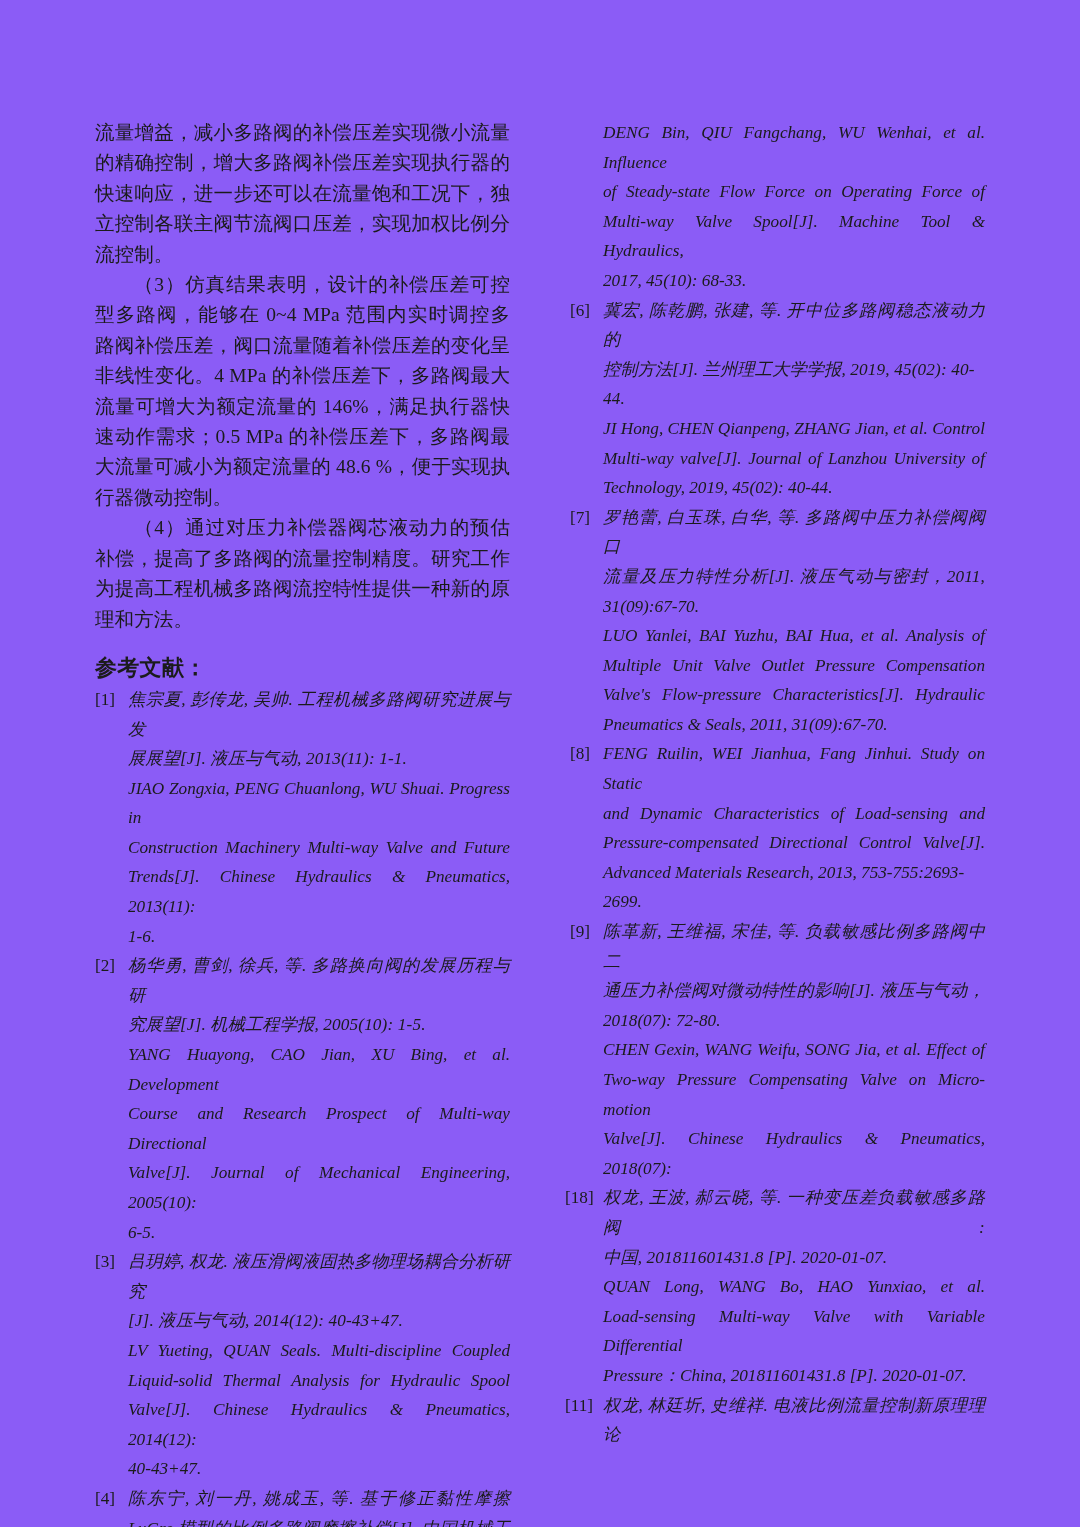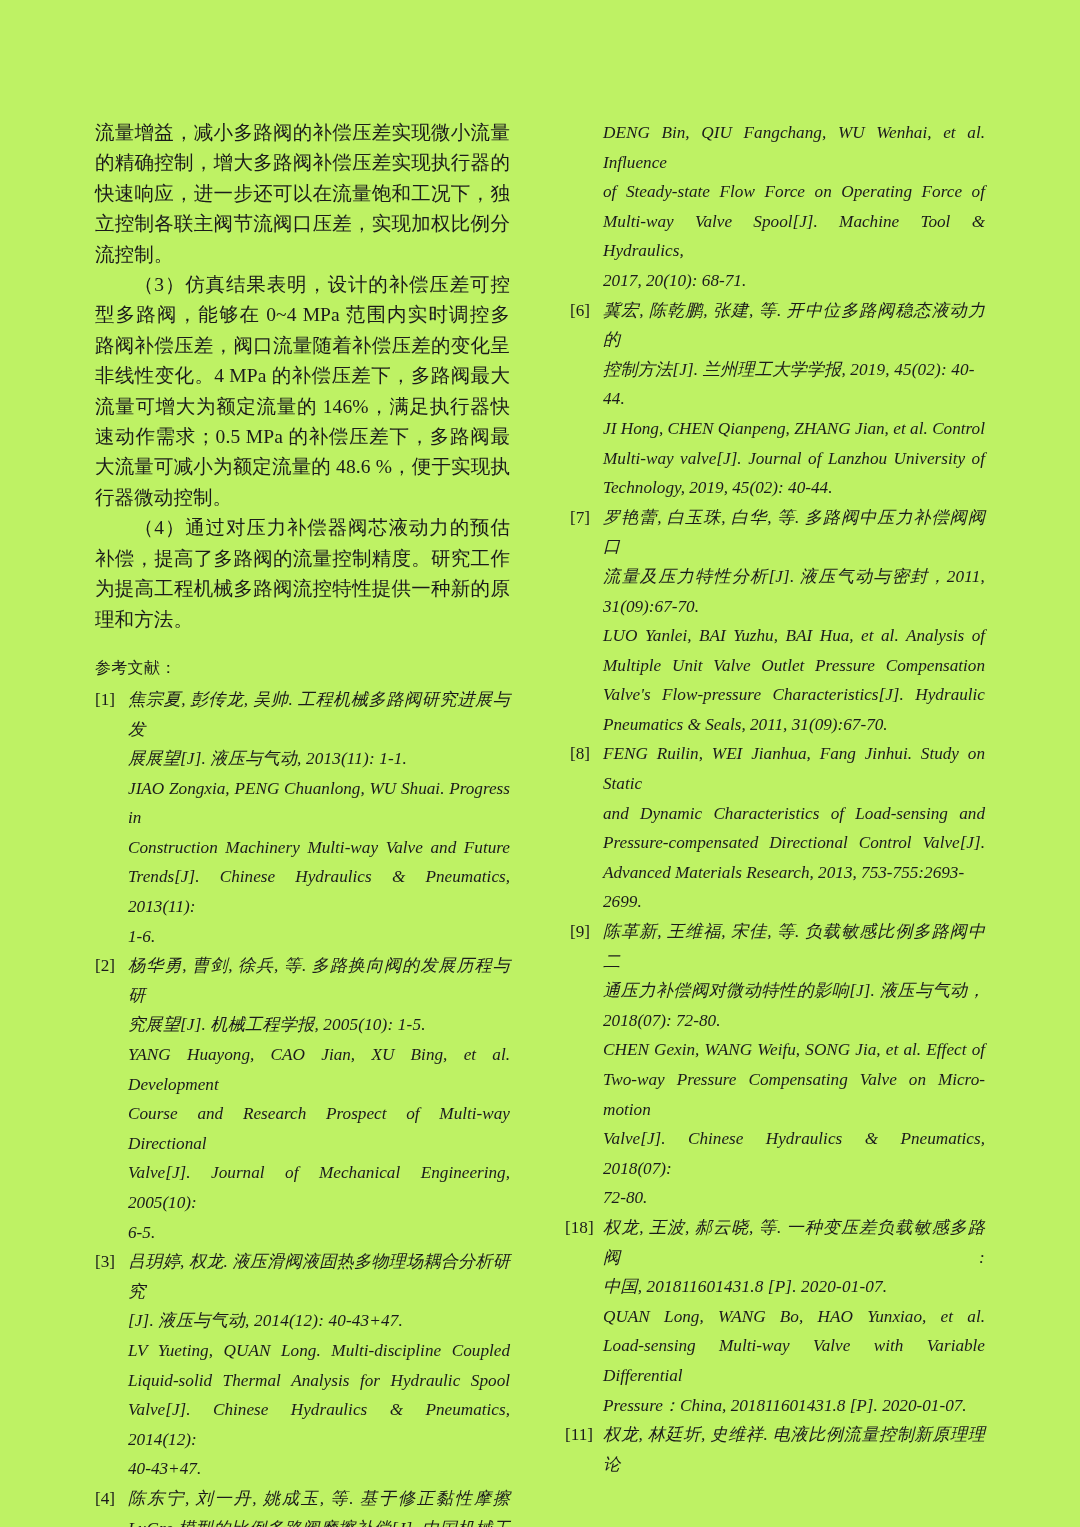--- a/index.html
+++ b/index.html
@@ -4,21 +4,21 @@
 <style>
   html, body {
     margin: 0;
     padding: 0;
     background: #ffffff;
   }
   .page {
     position: relative;
     width: 1080px;
     height: 1527px;
-    background: #bef264;
+    background: #8b5cf6;
     overflow: hidden;
     font-family: "Liberation Serif", "DejaVu Serif", serif;
     color: #1b1b1b;
   }
   .columns {
     position: absolute;
     left: 95px;
     top: 118px;
     width: 890px;
     display: flex;
@@ -36,22 +36,22 @@
     text-justify: inter-character;
     margin: 0;
     letter-spacing: 0.1px;
   }
   .para.indent {
     text-indent: 2em;
   }
 
   
   .ref-heading {
-    font-size: 16px;
-    font-weight: normal;
+    font-size: 22px;
+    font-weight: bold;
     line-height: 30px;
     margin: 18px 0 2px 0;
     letter-spacing: 0.3px;
   }
 
   
   .ref {
     position: relative;
     font-size: 17.2px;
     line-height: 29.6px;
@@ -122,41 +122,41 @@
             <span class="ref-line cn l">究展望[J]. 机械工程学报, 2005(10): 1-5.</span>
             <span class="ref-line j">YANG Huayong, CAO Jian, XU Bing, et al. Development</span>
             <span class="ref-line j">Course and Research Prospect of Multi-way Directional</span>
             <span class="ref-line j">Valve[J]. Journal of Mechanical Engineering, 2005(10):</span>
             <span class="ref-line l">6-5.</span>
           </div>
           <div class="ref">
             <span class="label">[3]</span>
             <span class="ref-line cn j">吕玥婷, 权龙. 液压滑阀液固热多物理场耦合分析研究</span>
             <span class="ref-line cn l">[J]. 液压与气动, 2014(12): 40-43+47.</span>
-            <span class="ref-line j">LV Yueting, QUAN Long. Multi-discipline Coupled</span>
+            <span class="ref-line j">LV Yueting, QUAN Seals. Multi-discipline Coupled</span>
             <span class="ref-line j">Liquid-solid Thermal Analysis for Hydraulic Spool</span>
             <span class="ref-line j">Valve[J]. Chinese Hydraulics &amp; Pneumatics, 2014(12):</span>
             <span class="ref-line l">40-43+47.</span>
           </div>
           <div class="ref">
             <span class="label">[4]</span>
             <span class="ref-line cn j">陈东宁, 刘一丹, 姚成玉, 等. 基于修正黏性摩擦</span>
             <span class="ref-line cn j">LuGre 模型的比例多路阀摩擦补偿[J]. 中国机械工程,</span>
           </div>
         </div>
     </div>
 
     <div class="col">
       <div id="right-refs">
           <div class="ref">
             <span class="label"></span>
             <span class="ref-line j">DENG Bin, QIU Fangchang, WU Wenhai, et al. Influence</span>
             <span class="ref-line j">of Steady-state Flow Force on Operating Force of</span>
             <span class="ref-line j">Multi-way Valve Spool[J]. Machine Tool &amp; Hydraulics,</span>
-            <span class="ref-line l">2017, 20(10): 68-71.</span>
+            <span class="ref-line l">2017, 45(10): 68-33.</span>
           </div>
           <div class="ref">
             <span class="label">[6]</span>
             <span class="ref-line cn j">冀宏, 陈乾鹏, 张建, 等. 开中位多路阀稳态液动力的</span>
             <span class="ref-line cn l">控制方法[J]. 兰州理工大学学报, 2019, 45(02): 40-44.</span>
             <span class="ref-line j">JI Hong, CHEN Qianpeng, ZHANG Jian, et al. Control</span>
             <span class="ref-line j">Multi-way valve[J]. Journal of Lanzhou University of</span>
             <span class="ref-line l">Technology, 2019, 45(02): 40-44.</span>
           </div>
           <div class="ref">
@@ -177,21 +177,20 @@
             <span class="ref-line l">Advanced Materials Research, 2013, 753-755:2693-2699.</span>
           </div>
           <div class="ref">
             <span class="label">[9]</span>
             <span class="ref-line cn j">陈革新, 王维福, 宋佳, 等. 负载敏感比例多路阀中二</span>
             <span class="ref-line cn j">通压力补偿阀对微动特性的影响[J]. 液压与气动，</span>
             <span class="ref-line l">2018(07): 72-80.</span>
             <span class="ref-line j">CHEN Gexin, WANG Weifu, SONG Jia, et al. Effect of</span>
             <span class="ref-line j">Two-way Pressure Compensating Valve on Micro-motion</span>
             <span class="ref-line j">Valve[J]. Chinese Hydraulics &amp; Pneumatics, 2018(07):</span>
-            <span class="ref-line l">72-80.</span>
           </div>
           <div class="ref">
             <span class="label wide">[18]</span>
             <span class="ref-line cn j">权龙, 王波, 郝云晓, 等. 一种变压差负载敏感多路阀:</span>
             <span class="ref-line cn l">中国, 201811601431.8 [P]. 2020-01-07.</span>
             <span class="ref-line j">QUAN Long, WANG Bo, HAO Yunxiao, et al.</span>
             <span class="ref-line j">Load-sensing Multi-way Valve with Variable Differential</span>
             <span class="ref-line l">Pressure：China, 201811601431.8 [P]. 2020-01-07.</span>
           </div>
           <div class="ref">

